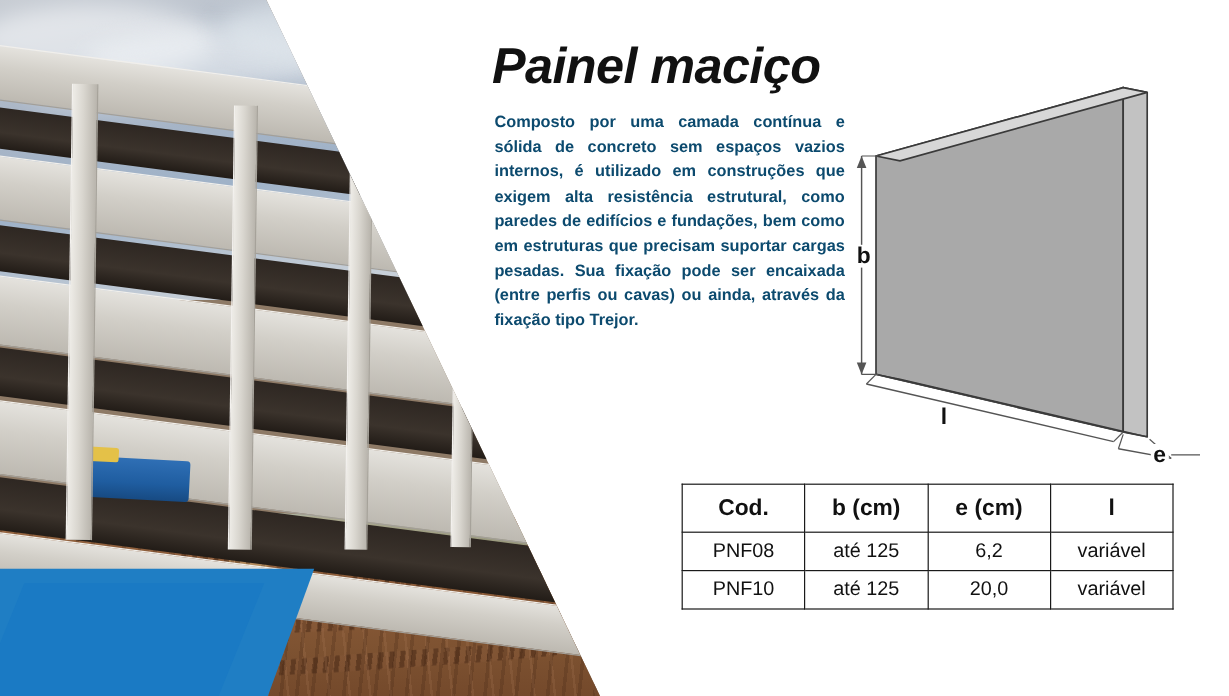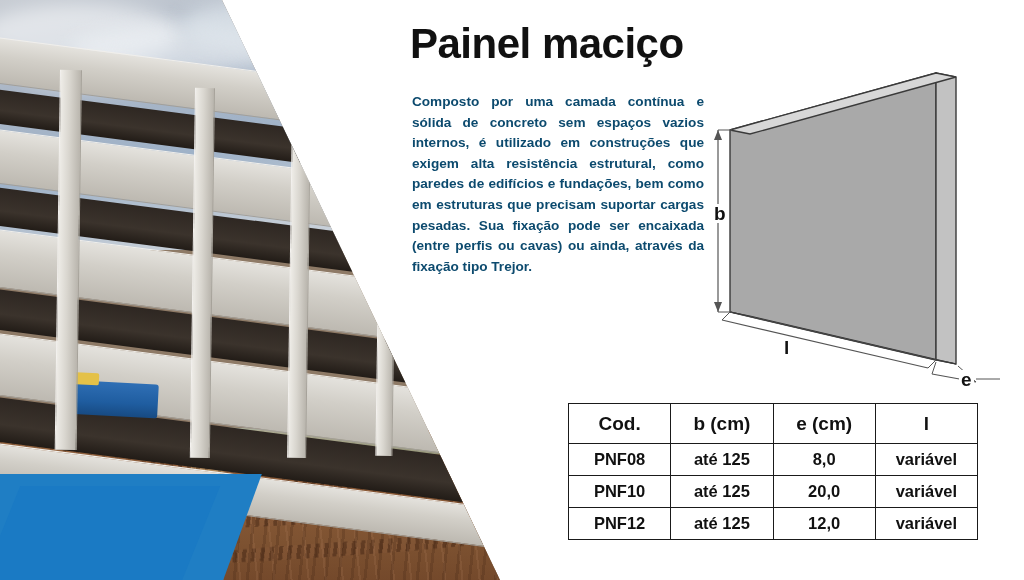--- a/index.html
+++ b/index.html
@@ -149,22 +149,22 @@
   }
   .blue-light {
     position: absolute; left: -40px; top: 540px;
     width: 120px; height: 50px;
     background: #7db9e3;
     transform: skewX(-22deg);
   }
 
   
   .title {
-    position: absolute; left: 410px; top: 20px;
-    font-size: 42px; font-weight: 700; 
+    position: absolute; left: 410px; top: 31px;
+    font-size: 42px; font-weight: 700; font-style: italic;
     color: #111111; letter-spacing: -0.5px;
     white-space: nowrap;
   }
   .body-text {
     position: absolute; left: 412px; top: 92px;
     width: 292px;
     font-size: 13.6px; font-weight: 700; line-height: 20.6px;
     color: #0c4a6e;
     text-align: justify;
   }
@@ -195,21 +195,21 @@
     border: 1.6px solid #1a1a1a;
     text-align: center;
     color: #111111;
     height: 32px;
     width: 25%;
   }
   .spec-table th {
     font-size: 19px; font-weight: 700; height: 40px;
   }
   .spec-table td {
-    font-size: 16.5px; font-weight: 700;
+    font-size: 16.5px; font-weight: 400;
   }
 </style>
 </head>
 <body>
 
 <div class="slide">
 
   <div class="photo-wrap">
     <div class="photo">
       <div class="sky">
@@ -297,31 +297,25 @@
         <th>Cod.</th>
         <th>b (cm)</th>
         <th>e (cm)</th>
         <th>l</th>
       </tr>
     </thead>
     <tbody>
       <tr>
         <td>PNF08</td>
         <td>até 125</td>
-        <td>8,0</td>
+        <td>6,2</td>
         <td>variável</td>
       </tr>
       <tr>
         <td>PNF10</td>
         <td>até 125</td>
         <td>20,0</td>
         <td>variável</td>
       </tr>
-      <tr>
-        <td>PNF12</td>
-        <td>até 125</td>
-        <td>12,0</td>
-        <td>variável</td>
-      </tr>
     </tbody>
   </table>
 
 </div>
 
 </body></html>

